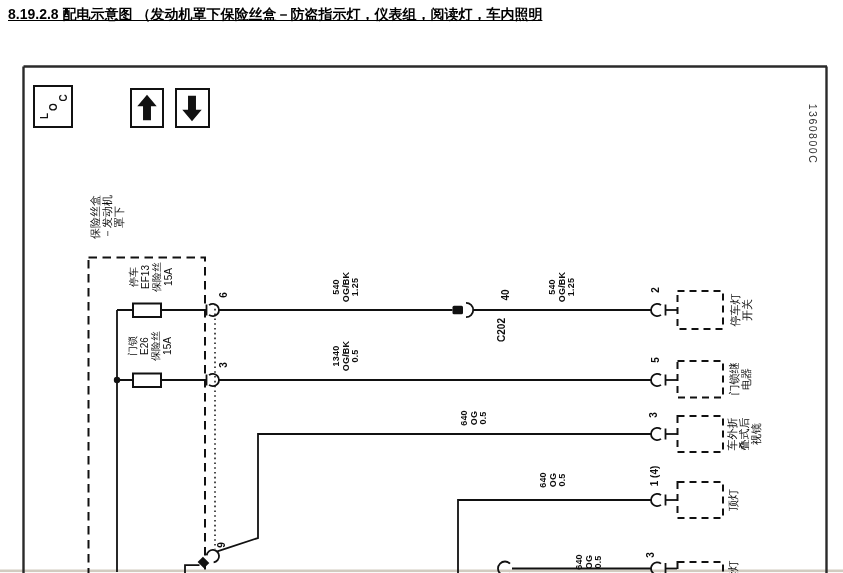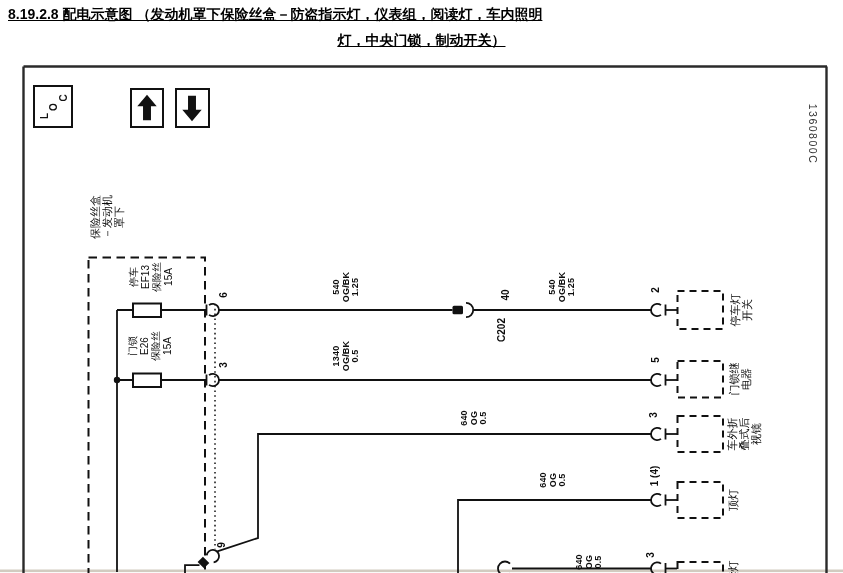--- a/index.html
+++ b/index.html
@@ -25,21 +25,20 @@
   .pin-txt{font-size:10px;font-weight:bold;}
   .conn-txt{font-size:10px;font-weight:bold;}
   svg.wiring{position:absolute;left:0;top:0;}
 </style>
 </head>
 <body>
 
 <div class="page">
 
   <div class="title-line title-l1">8.19.2.8 配电示意图 （发动机罩下保险丝盒－防盗指示灯，仪表组，阅读灯，车内照明</div>
-  <div class="title-line title-l2">灯，中央门锁，制动开关）</div>
 
   <svg class="wiring" width="843" height="573" viewBox="0 0 843 573">
 
     <rect x="0" y="569.5" width="843" height="2.6" fill="#d2cbc0"></rect>
 
     <g stroke="#2a2a2a" stroke-width="2.4" fill="none">
       <path d="M23.5,66.5 H827"></path>
       <path d="M23.5,66.5 V573"></path>
       <path d="M826.5,66.5 V573"></path>
     </g>

